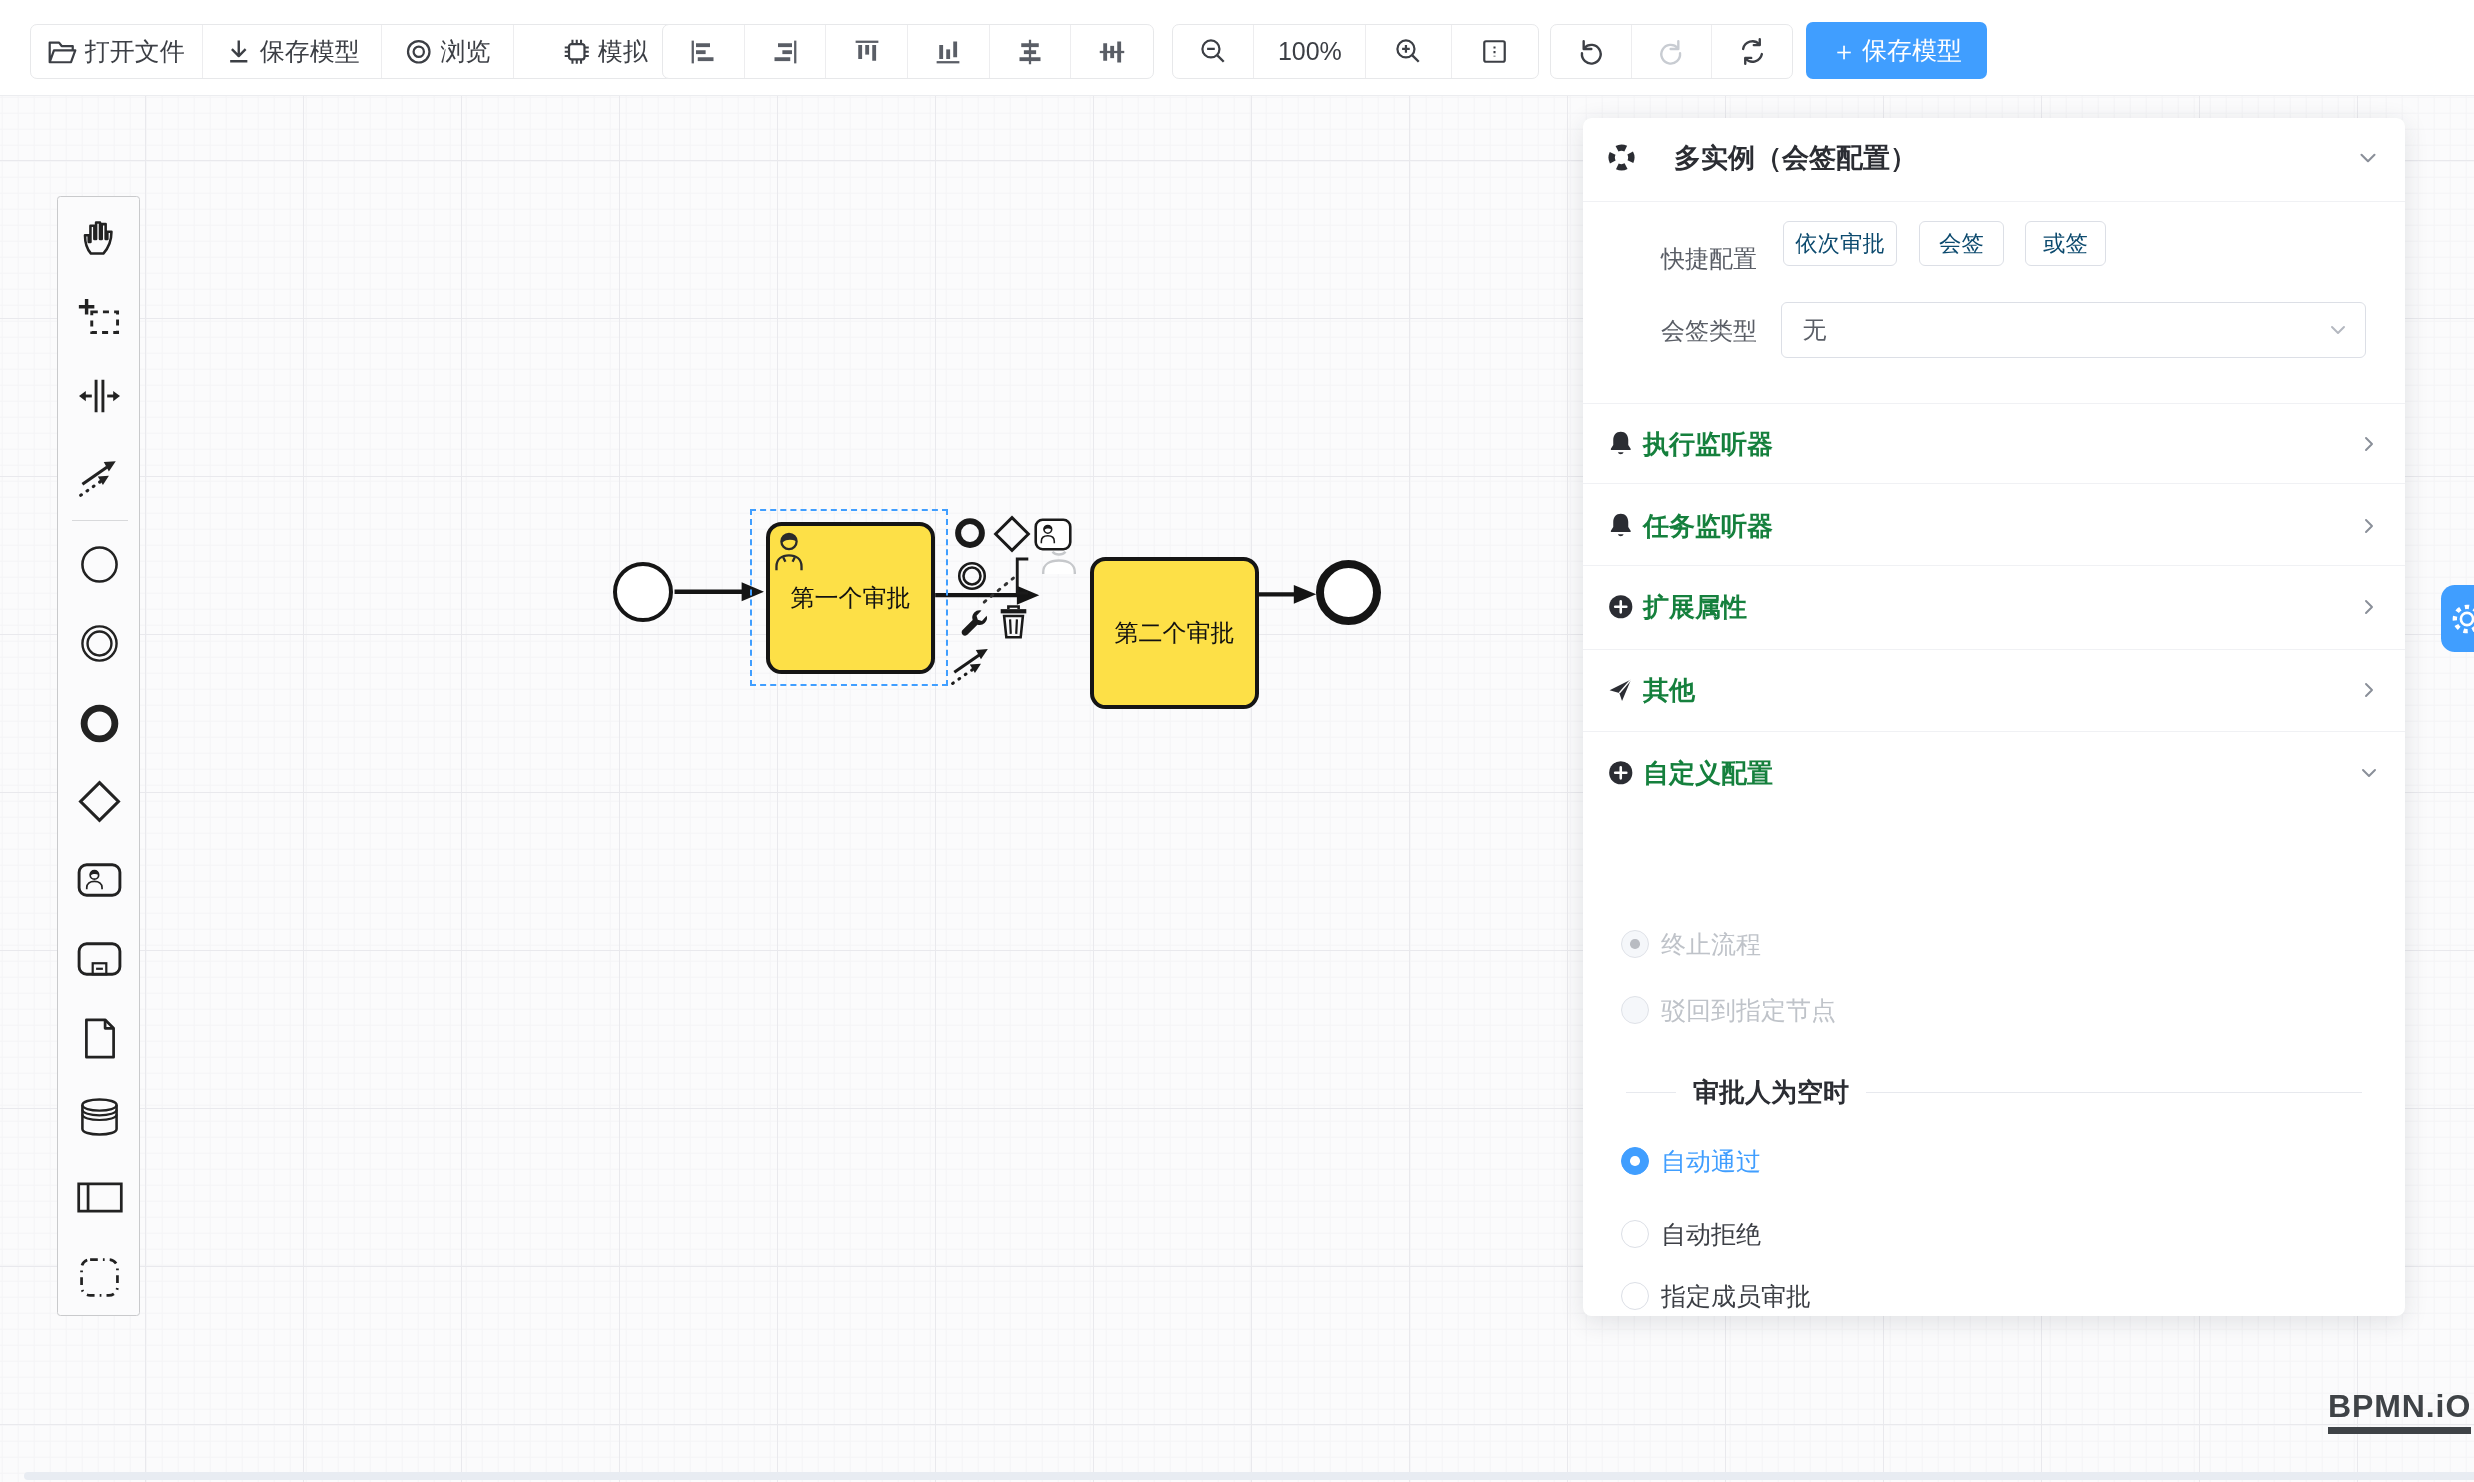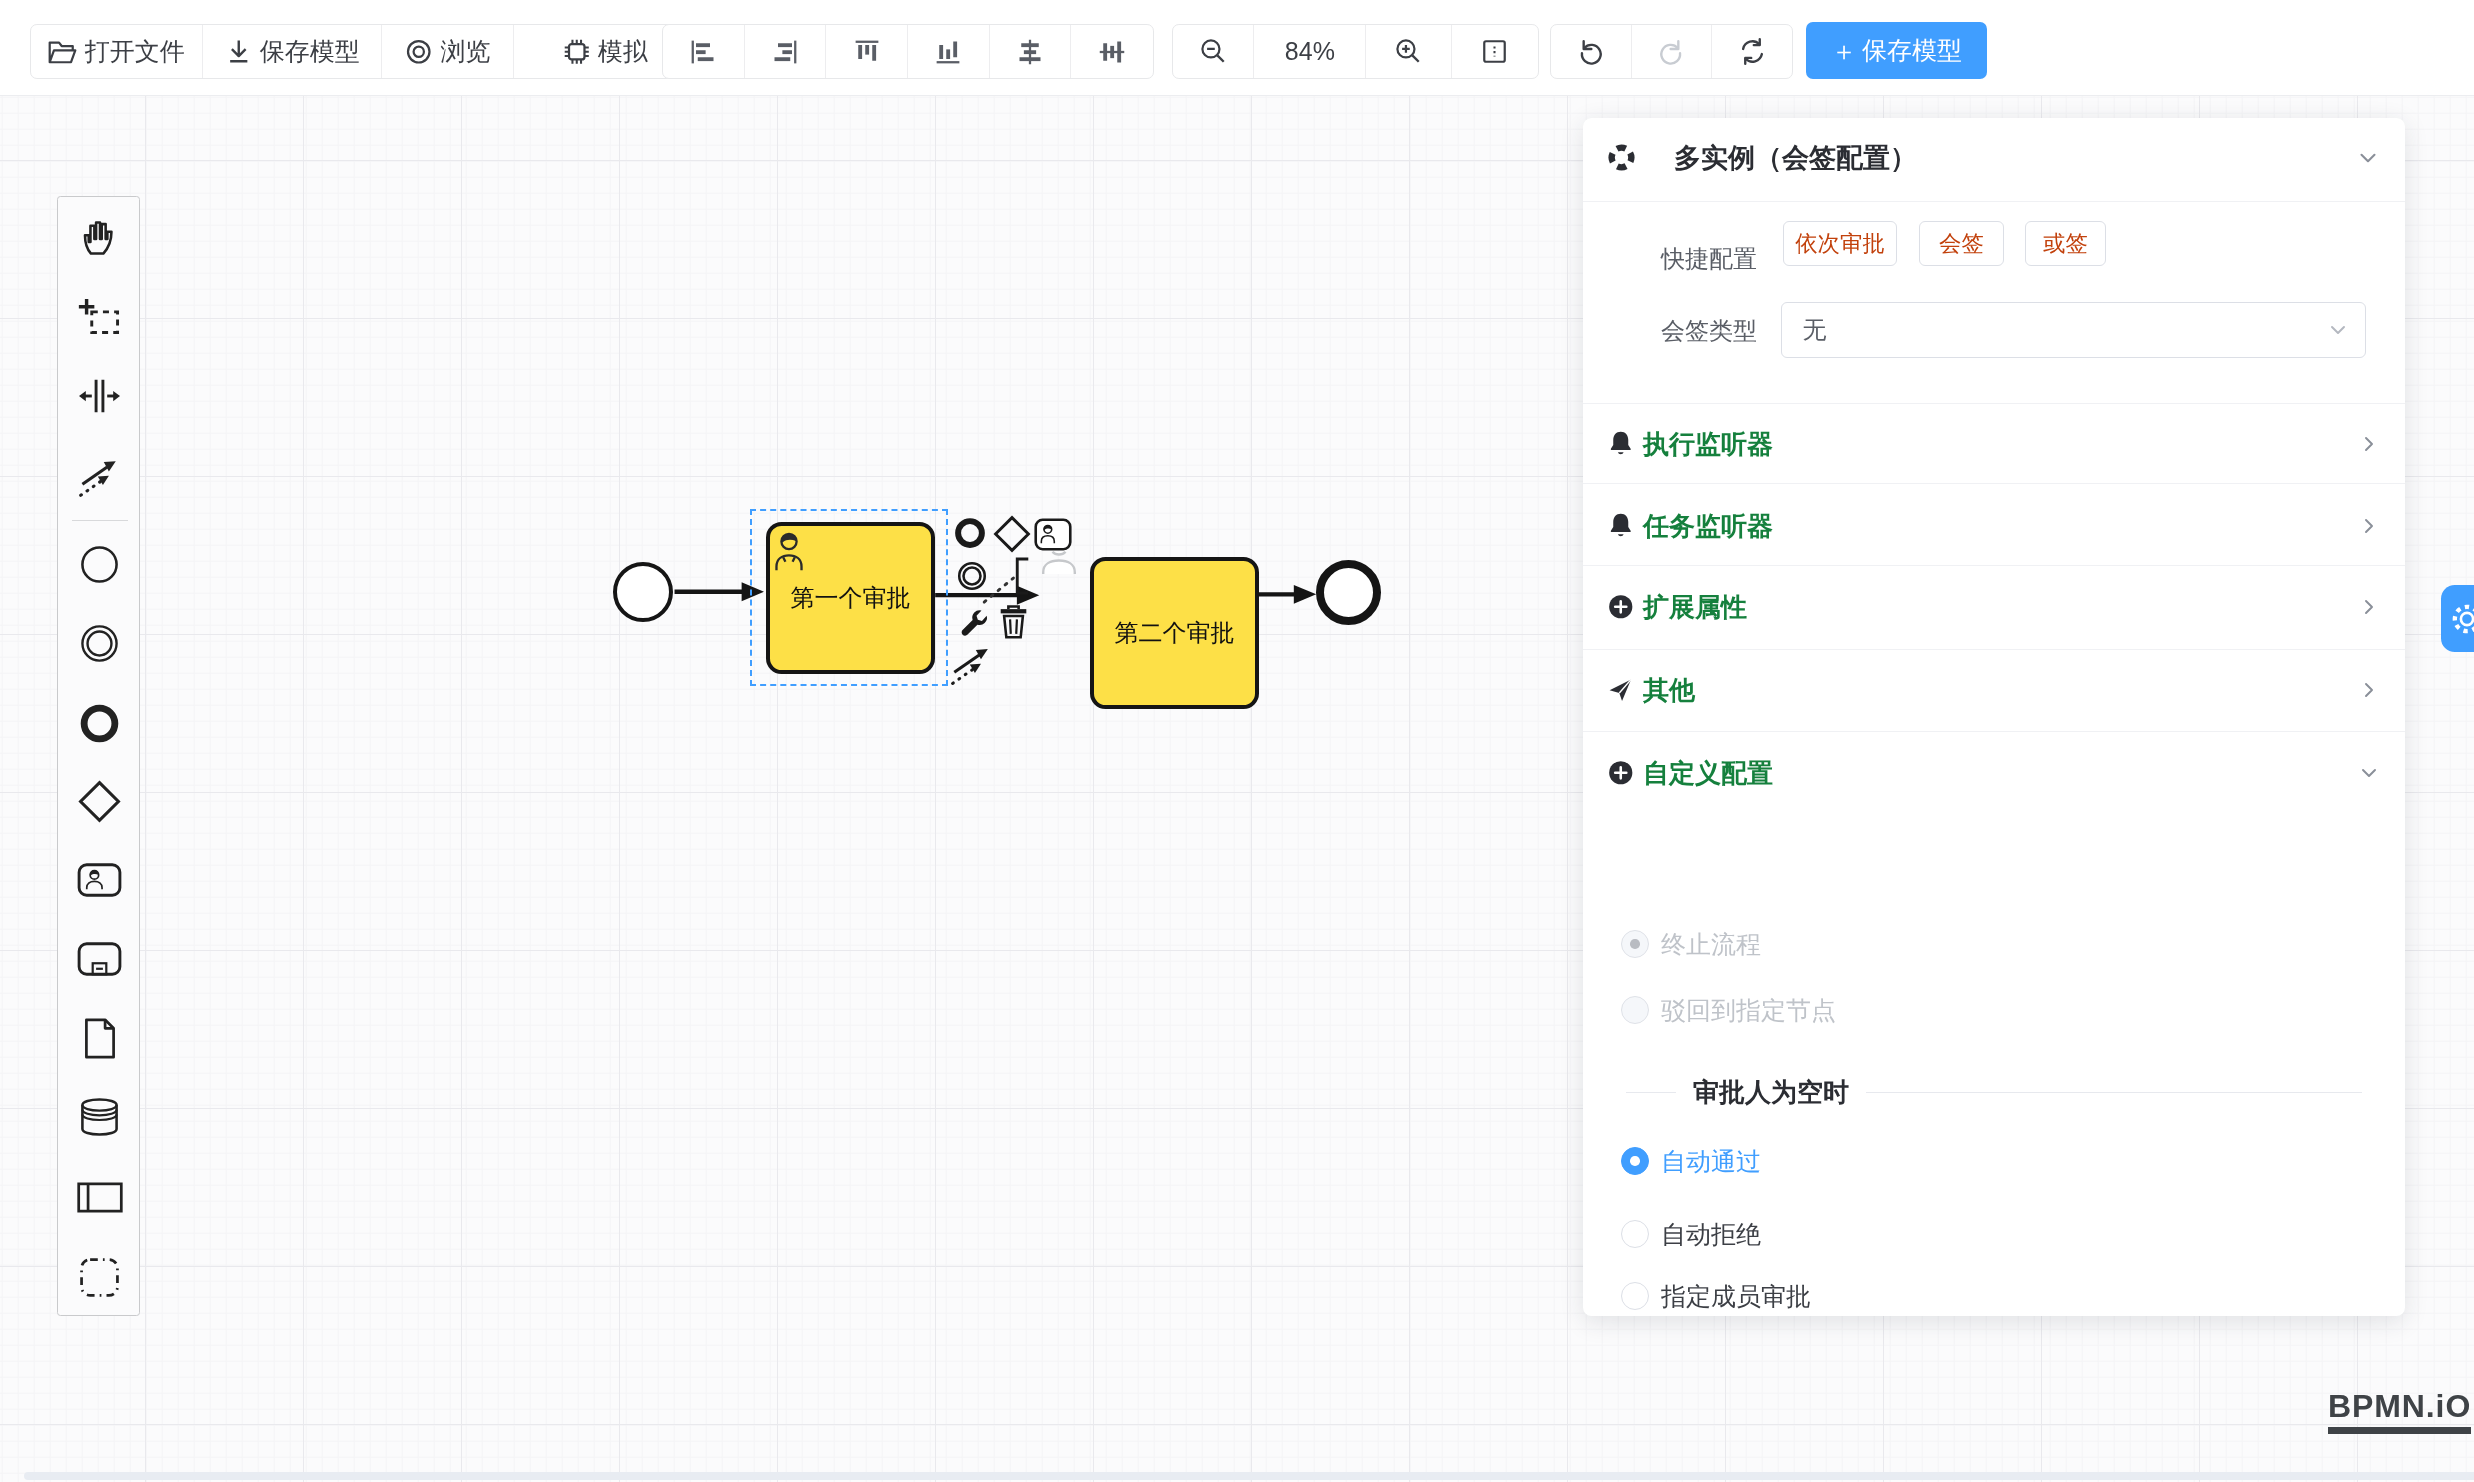--- a/index.html
+++ b/index.html
@@ -49,21 +49,21 @@
   .panel{position:absolute;left:1583px;top:118px;width:822px;height:1198px;background:#fff;border-radius:8.6px;
          box-shadow:0 5.2px 24px rgba(31,45,61,.12);z-index:35;}
   .pdivider{position:absolute;left:0;width:100%;border-top:0.9px solid #f0f1f4;}
   .phead{position:absolute;left:24px;right:24px;display:flex;align-items:center;gap:8.6px;cursor:pointer;}
   .phead .ptitle{font-size:27px;font-weight:700;color:#2b2d33;}
   .psec{position:absolute;left:24px;right:24px;height:52px;margin-top:-26px;display:flex;align-items:center;gap:8.6px;cursor:pointer;}
   .psec .slabel{font-size:26px;font-weight:700;color:#15803d;flex:1;}
   .chev{margin-left:auto;flex:none;}
   .fieldlabel{position:absolute;width:174px;text-align:right;font-size:24px;color:#5a5e66;margin-top:-14.6px;}
   .qbtn{position:absolute;height:45px;border:0.9px solid #dcdfe6;border-radius:6px;background:#fff;display:flex;
-        align-items:center;justify-content:center;font-size:22.4px;color:#c2410c;box-sizing:border-box;cursor:pointer;}
+        align-items:center;justify-content:center;font-size:22.4px;color:#0c4a6e;box-sizing:border-box;cursor:pointer;}
   .selectbox{position:absolute;left:198px;width:585px;height:56px;border:0.9px solid #dcdfe6;border-radius:6px;background:#fff;
              display:flex;align-items:center;box-sizing:border-box;cursor:pointer;}
   .selectbox .selval{font-size:24px;color:#5a5e66;padding-left:20.6px;flex:1;}
   .divtitle{position:absolute;left:43px;right:43px;height:29px;margin-top:-14.6px;display:flex;align-items:center;gap:17px;}
   .divtitle .line{border-top:1.7px solid #e7e9ee;}
   .divtitle .l1{width:50px;}
   .divtitle .l2{flex:1;}
   .divtitle .dtext{font-size:26px;font-weight:700;color:#2b2d33;}
   .radiorow{position:absolute;left:38px;height:34px;margin-top:-17px;display:flex;align-items:center;gap:12px;cursor:pointer;}
   .radio{width:28px;height:28px;border-radius:50%;box-sizing:border-box;border:1.7px solid #dcdfe6;background:#fff;flex:none;position:relative;}
@@ -254,21 +254,21 @@
 
     <div class="tgroup" style="left:1172px;width:367px;">
       <div class="tcell" style="width:82px;">
         <svg width="29" height="29" viewBox="0 0 34 34">
           <circle cx="14" cy="14" r="10" fill="none" stroke="#3c3f45" stroke-width="2.6"></circle>
           <line x1="21.5" y1="21.5" x2="29" y2="29" stroke="#3c3f45" stroke-width="2.8"></line>
           <line x1="9.5" y1="14" x2="18.5" y2="14" stroke="#3c3f45" stroke-width="2.6"></line>
         </svg>
       </div>
       <div class="tcell" style="width:113px;">
-        <span class="zoomlevel">84%</span>
+        <span class="zoomlevel">100%</span>
       </div>
       <div class="tcell" style="width:86px;">
         <svg width="29" height="29" viewBox="0 0 34 34">
           <circle cx="14" cy="14" r="10" fill="none" stroke="#3c3f45" stroke-width="2.6"></circle>
           <line x1="21.5" y1="21.5" x2="29" y2="29" stroke="#3c3f45" stroke-width="2.8"></line>
           <line x1="9.5" y1="14" x2="18.5" y2="14" stroke="#3c3f45" stroke-width="2.6"></line>
           <line x1="14" y1="9.5" x2="14" y2="18.5" stroke="#3c3f45" stroke-width="2.6"></line>
         </svg>
       </div>
       <div class="tcell" style="width:87px;">

